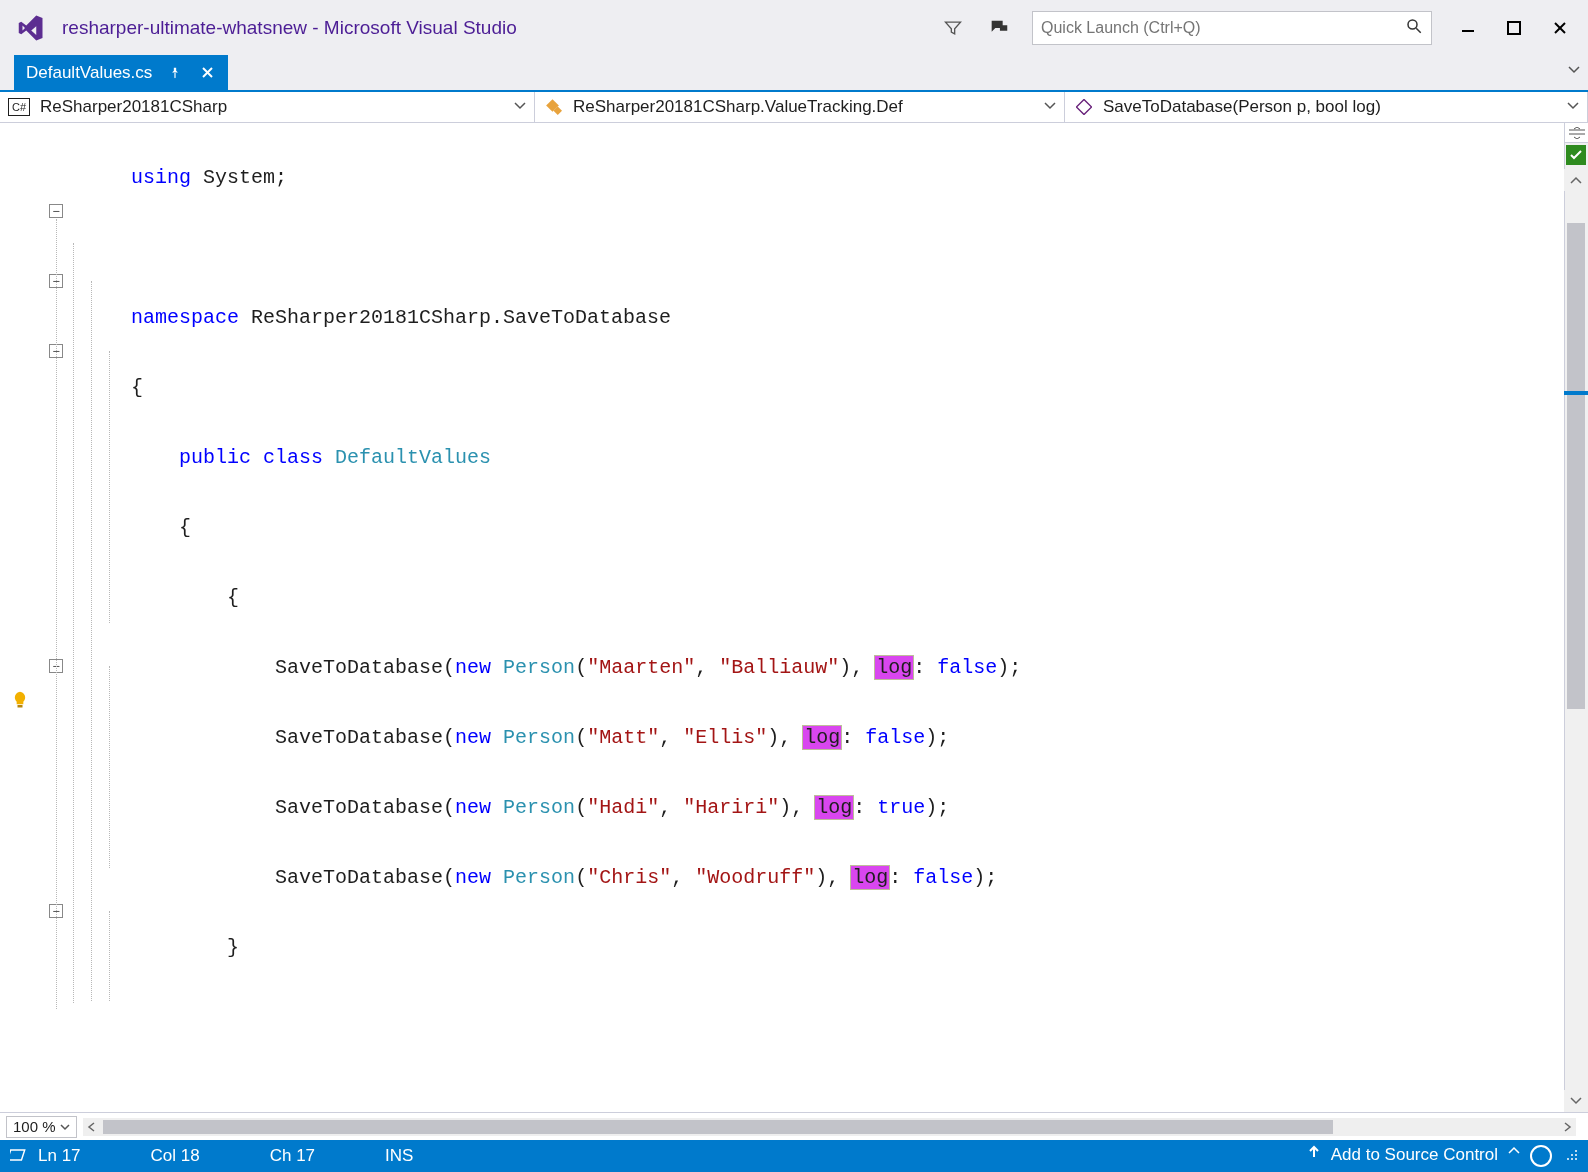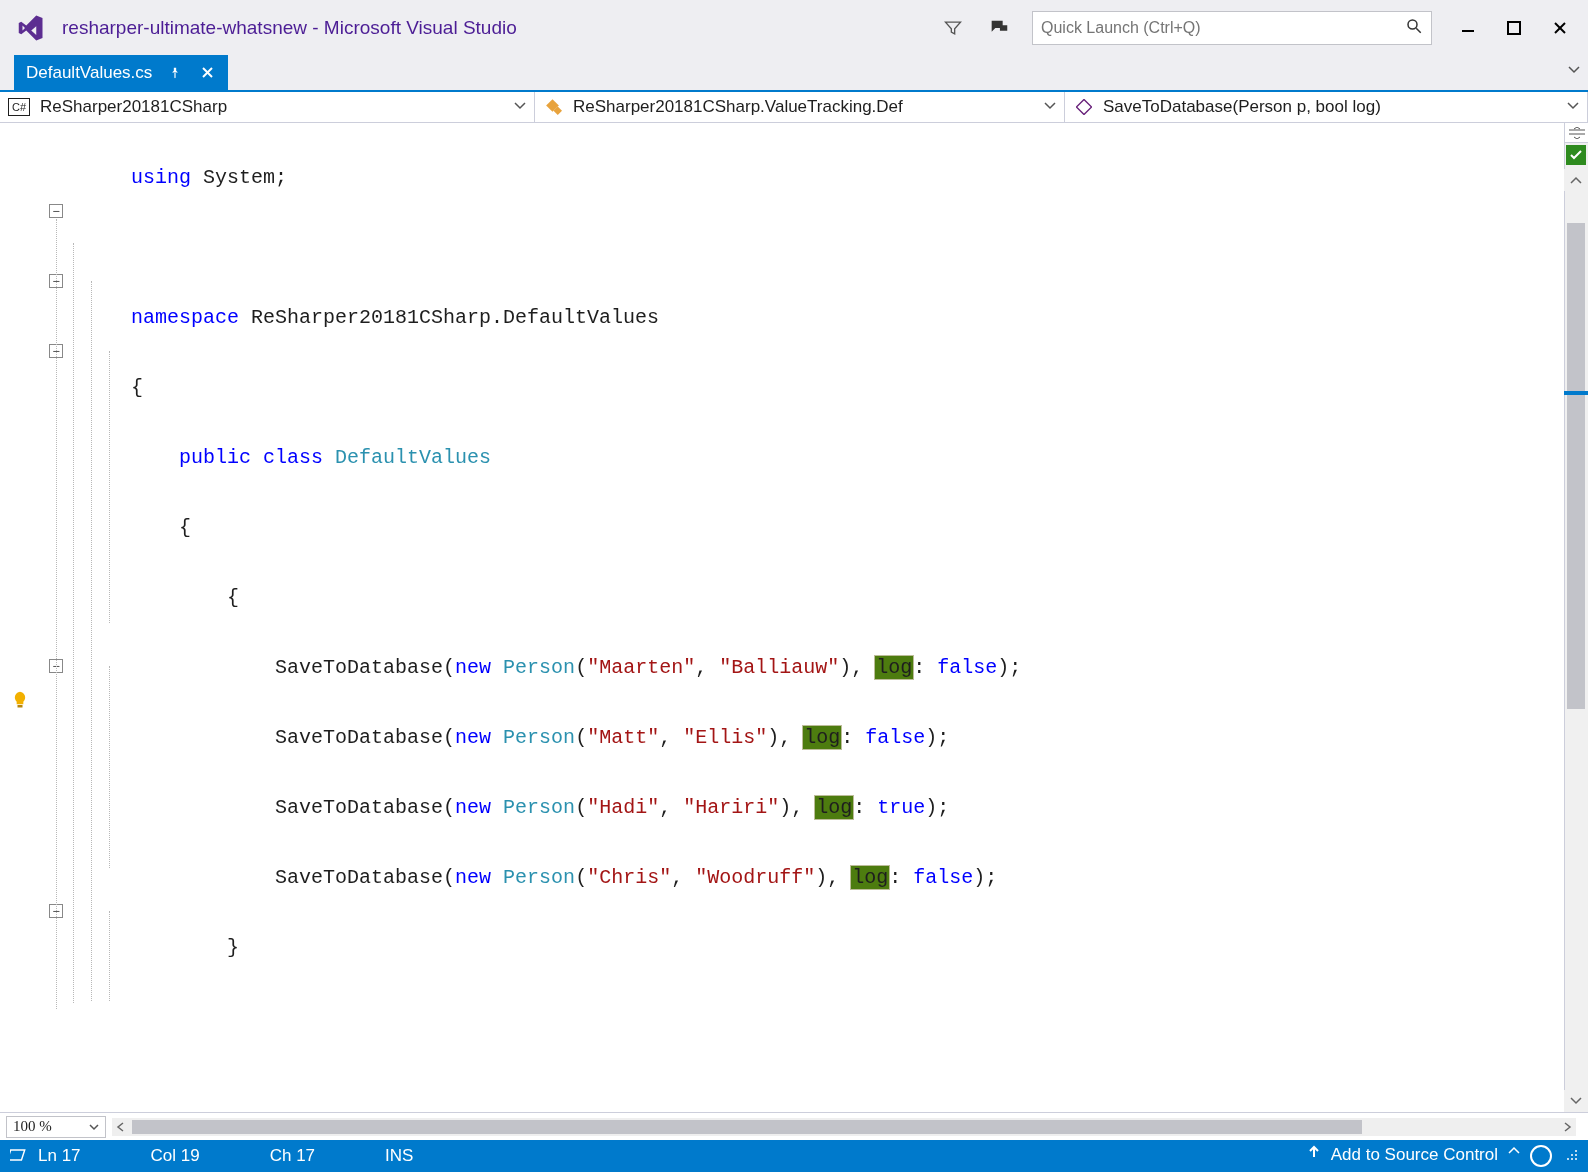--- a/index.html
+++ b/index.html
@@ -180,21 +180,21 @@
   line-height: 35px;
   white-space: pre;
   overflow: hidden;
   position: relative;
   padding-top: 2px;
 }
 .code-line { height: 35px; padding-left: 0; }
 .kw { color: #0000ff; margin-top: 16px; }
 .type { color: #2b91af; }
 .str { color: #a31515; }
-.ident-mark { background: #4d7c0f; border: 1px solid #bdbd9a; padding: 0 1px; margin: 8px -1px; }
+.ident-mark { background: #d946ef; border: 1px solid #bdbd9a; padding: 0 1px; margin: 8px -1px; }
 
 
 .right-rail {
   width: 24px;
   background: #f0f0f0;
   border-left: 1px solid #cccedb;
   position: relative;
 }
 .split-handle {
   position:absolute; top:0; right:0; width:24px; height:20px;
@@ -225,23 +225,23 @@
 
 .zoom-bar {
   height: 28px;
   background:#fff;
   border-top:1px solid #cccedb;
   display:flex;align-items:center;
   padding: 0 6px;
 }
 .zoom-combo {
   border:1px solid #c2c3c9;
-  width: 100px;height:22px;
+  width: 71px;height:22px;
   display:flex;align-items:center;justify-content:space-between;
-  padding:0 6px;font-size:15px;color:#1e1e1e;font-family:Liberation Serif, serif;
+  padding:0 6px;font-size:15px;color:#1e1e1e;
 }
 .hscroll {
   flex:1;height:18px;margin:0 6px;background:#efefef;position:relative;
 }
 .hscroll .hthumb{position:absolute;left:20px;top:2px;height:14px;width:1230px;background:#c2c3c9;}
 .hscroll .harrow{position:absolute;top:0;width:18px;height:18px;display:flex;align-items:center;justify-content:center;color:#606060;}
 .hscroll .harrow.l{left:0;}
 .hscroll .harrow.r{right:0;}
 
 
@@ -382,21 +382,21 @@
     <div class="vline" style="left:28px;top:120px;height:760px"></div>
     <div class="vline" style="left:46px;top:158px;height:720px"></div>
     <div class="vline" style="left:64px;top:228px;height:272px"></div>
     <div class="vline" style="left:64px;top:543px;height:202px"></div>
     <div class="vline" style="left:64px;top:788px;height:90px"></div>
   </div>
 
   <div class="code-pane">
 <div class="code-line"><span class="kw">using</span> <span>System</span>;</div>
 <div class="code-line"></div>
-<div class="code-line"><span class="kw">namespace</span> <span>ReSharper20181CSharp.DefaultValues</span></div>
+<div class="code-line"><span class="kw">namespace</span> <span>ReSharper20181CSharp.SaveToDatabase</span></div>
 <div class="code-line">{</div>
 <div class="code-line">    <span class="kw">public</span> <span class="kw">class</span> <span class="type">DefaultValues</span></div>
 <div class="code-line">    {</div>
 <div class="code-line">        {</div>
 <div class="code-line">            <span>SaveToDatabase</span>(<span class="kw">new</span> <span class="type">Person</span>(<span class="str">"Maarten"</span>, <span class="str">"Balliauw"</span>), <span class="ident-mark">log</span>: <span class="kw">false</span>);</div>
 <div class="code-line">            <span>SaveToDatabase</span>(<span class="kw">new</span> <span class="type">Person</span>(<span class="str">"Matt"</span>, <span class="str">"Ellis"</span>), <span class="ident-mark">log</span>: <span class="kw">false</span>);</div>
 <div class="code-line">            <span>SaveToDatabase</span>(<span class="kw">new</span> <span class="type">Person</span>(<span class="str">"Hadi"</span>, <span class="str">"Hariri"</span>), <span class="ident-mark">log</span>: <span class="kw">true</span>);</div>
 <div class="code-line">            <span>SaveToDatabase</span>(<span class="kw">new</span> <span class="type">Person</span>(<span class="str">"Chris"</span>, <span class="str">"Woodruff"</span>), <span class="ident-mark">log</span>: <span class="kw">false</span>);</div>
 <div class="code-line">        }</div>
 <div class="code-line"></div>
@@ -467,21 +467,21 @@
 </div>
 
 <div class="status-bar">
   <div class="status-seg">
     <svg width="20" height="16">
         <rect x="2" y="4" width="14" height="10" fill="none" stroke="#fff" stroke-width="1.5" transform="skewX(-18)"></rect>
       </svg>
     <span>Ln 17</span>
   </div>
   <div class="status-seg">
-      <span>Col 19</span>
+      <span>Col 18</span>
     </div>
   <div class="status-seg">
       <span>Ch 17</span>
     </div>
   <div class="status-seg">
       <span>INS</span>
     </div>
   <div class="status-spacer"></div>
   <div class="status-right">
     <svg width="14" height="14">

